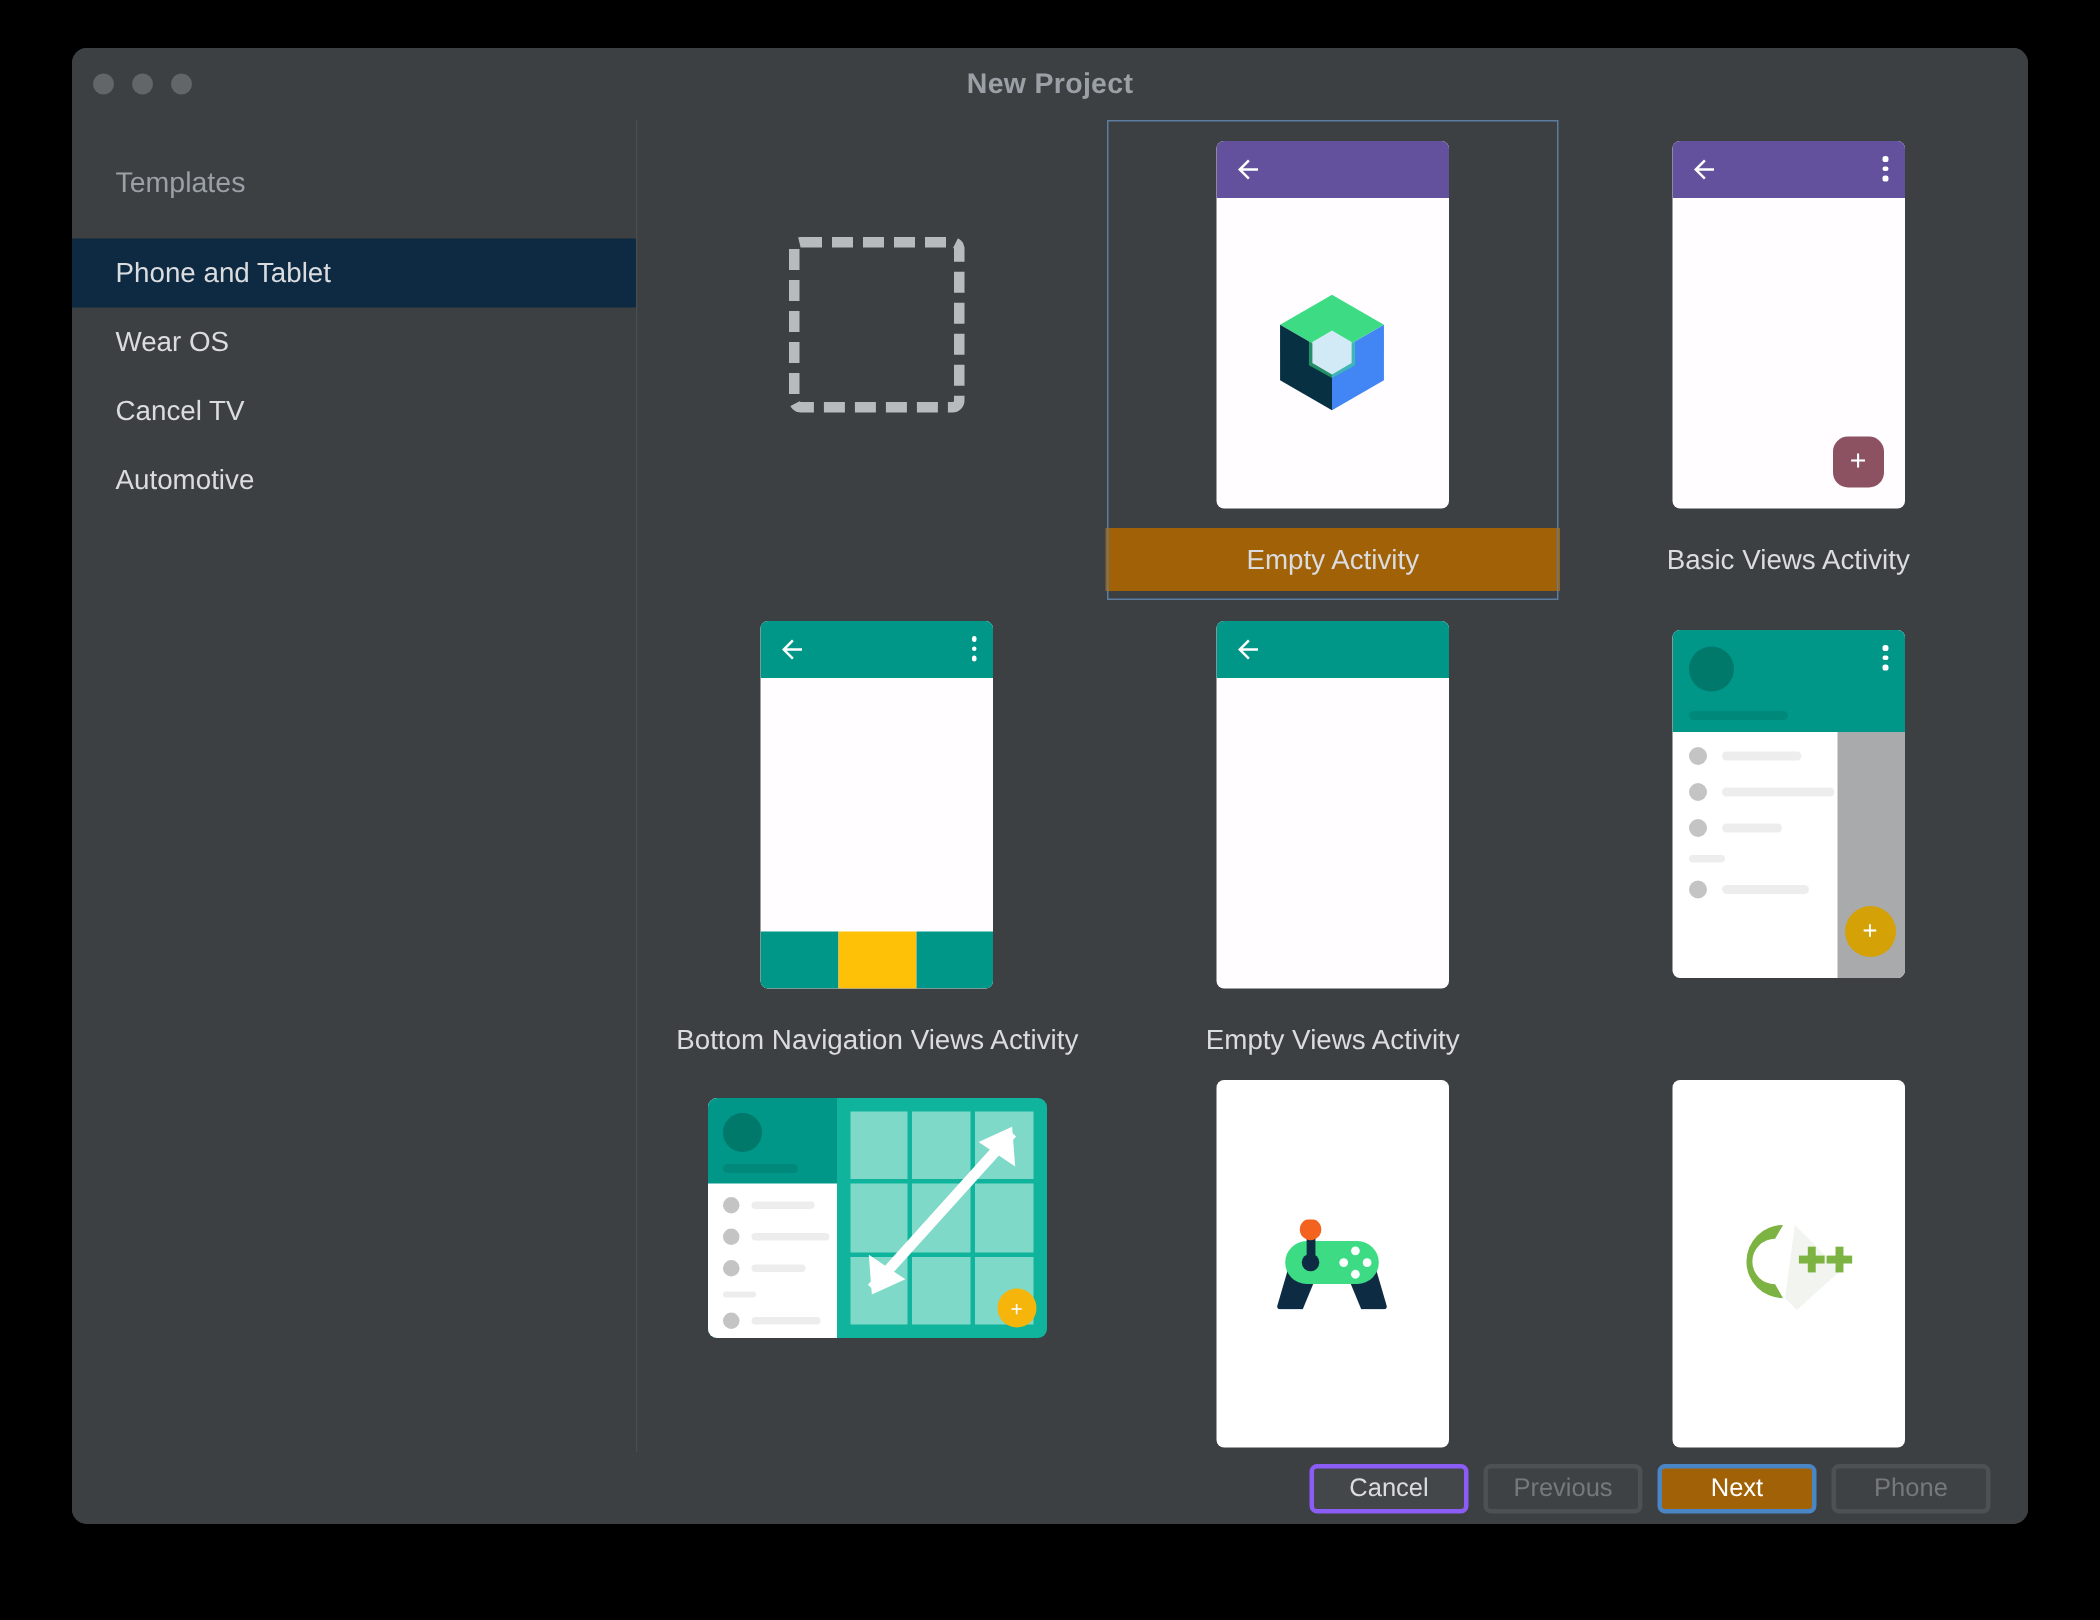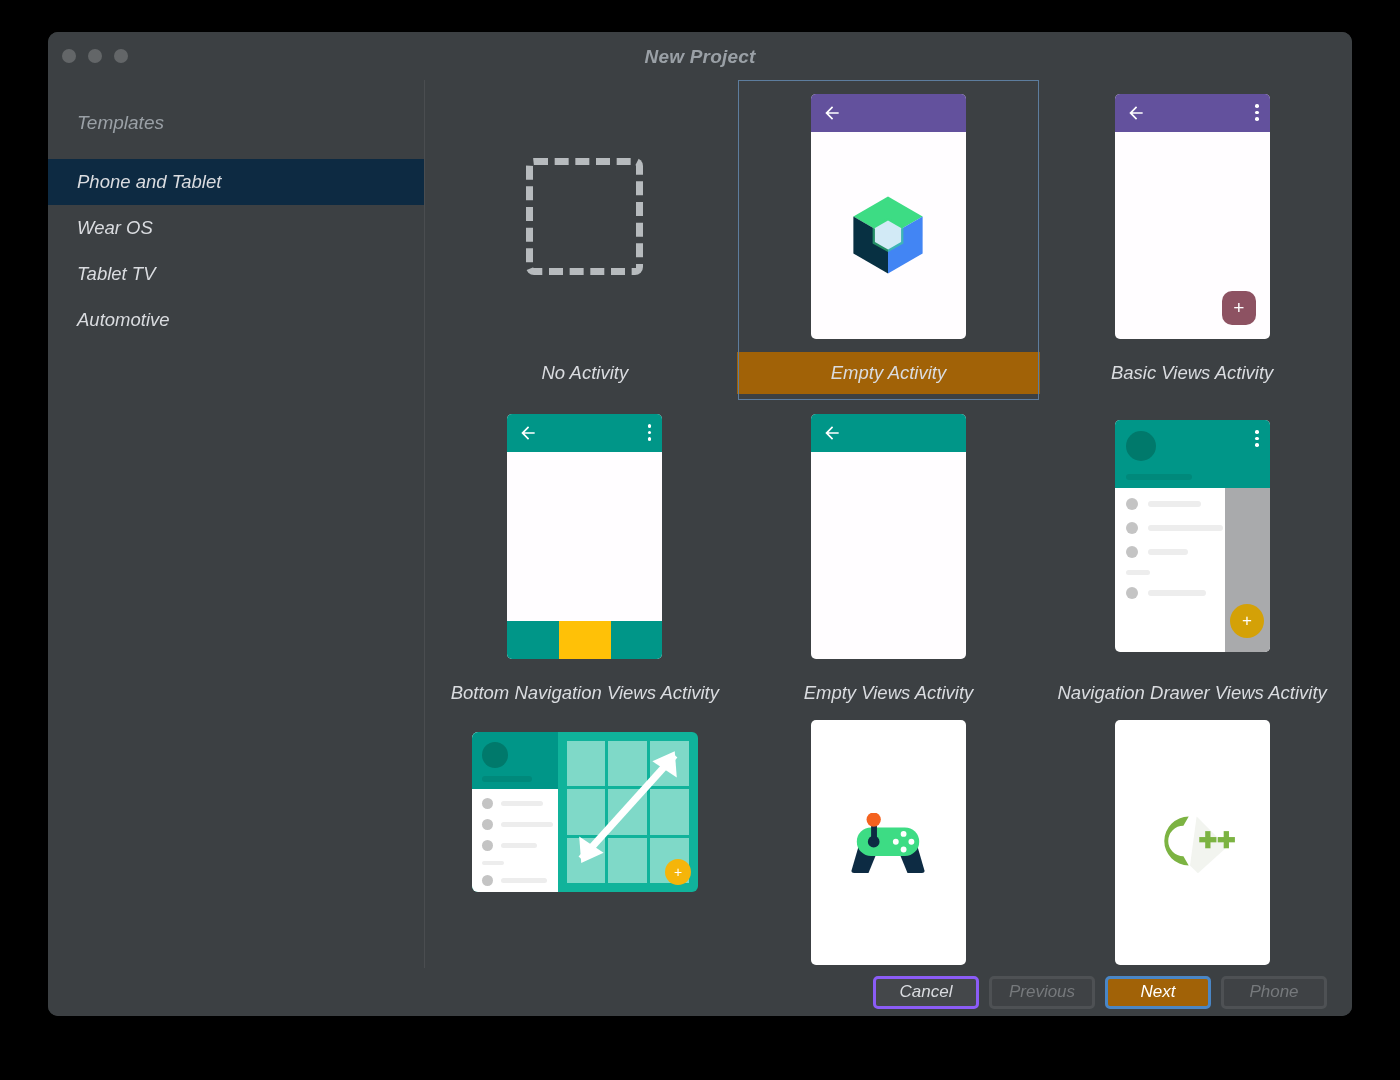--- a/index.html
+++ b/index.html
@@ -2,21 +2,21 @@
 <html><head>
 <meta charset="utf-8">
 <style>
   * { box-sizing: border-box; margin: 0; padding: 0; }
   html, body {
     width: 1400px; height: 1080px;
     background: #000;
     font-family: "Liberation Sans", sans-serif;
     overflow: hidden;
   }
-  #root { position: relative; width: 1400px; height: 1080px; background: #000; font-style: italic; }
+  #root { position: relative; width: 1400px; height: 1080px; background: #000; }
 
   .window {
     position: absolute; left: 48px; top: 32px;
     width: 1304px; height: 984px;
     background: #3c4043;
     border-radius: 10px;
     overflow: hidden;
     box-shadow: 0 10px 40px rgba(0,0,0,0.6);
   }
 
@@ -214,36 +214,35 @@
       <div class="sidebar">
         <div class="sidebar-head">Templates</div>
         <div class="sidebar-list">
           <div class="side-item selected">
             <span>Phone and Tablet</span>
           </div>
           <div class="side-item">
             <span>Wear OS</span>
           </div>
           <div class="side-item">
-            <span>Tablet TV</span>
+            <span>Cancel TV</span>
           </div>
           <div class="side-item">
             <span>Automotive</span>
           </div>
         </div>
       </div>
 
       <div class="content">
         <div class="grid">
 
           <div class="cell">
             <div class="thumb-wrap">
               <div class="dashed-box"></div>
             </div>
-            <div class="cell-label">No Activity</div>
           </div>
 
           <div class="cell selected">
             <div class="thumb-wrap">
               <div class="phone">
                 <div class="appbar purple">
                   <svg class="back-arrow" viewBox="0 0 24 24">
                     <path d="M20 11H7.8l5.6-5.6L12 4l-8 8 8 8 1.4-1.4L7.8 13H20z" fill="#ffffff"></path>
                   </svg>
                 </div>
@@ -344,21 +343,20 @@
                   </div>
                   <div class="dr-div"></div>
                   <div class="dr-row">
                     <span class="dr-circle"></span>
                     <span class="dr-bar" style="width:58px"></span>
                   </div>
                 </div>
                 <div class="dr-fab">+</div>
               </div>
             </div>
-            <div class="cell-label">Navigation Drawer Views Activity</div>
           </div>
 
           <div class="cell">
             <div class="thumb-wrap" style="align-items:flex-start;padding-top:12px">
               <div class="land">
                 <div class="land-left">
                   <div class="land-head">
                     <div class="land-av"></div>
                     <div class="land-nm"></div>
                   </div>

